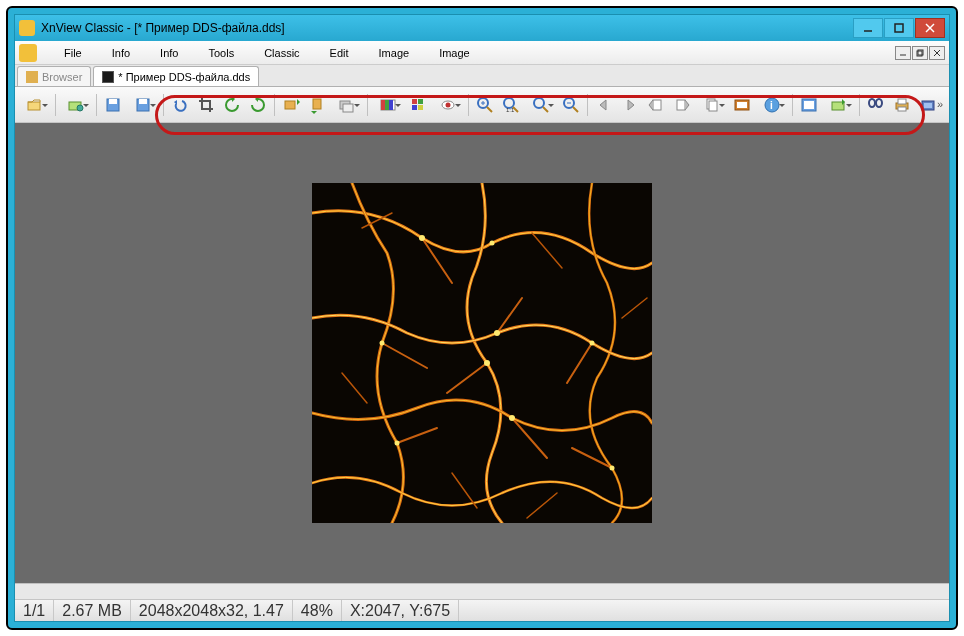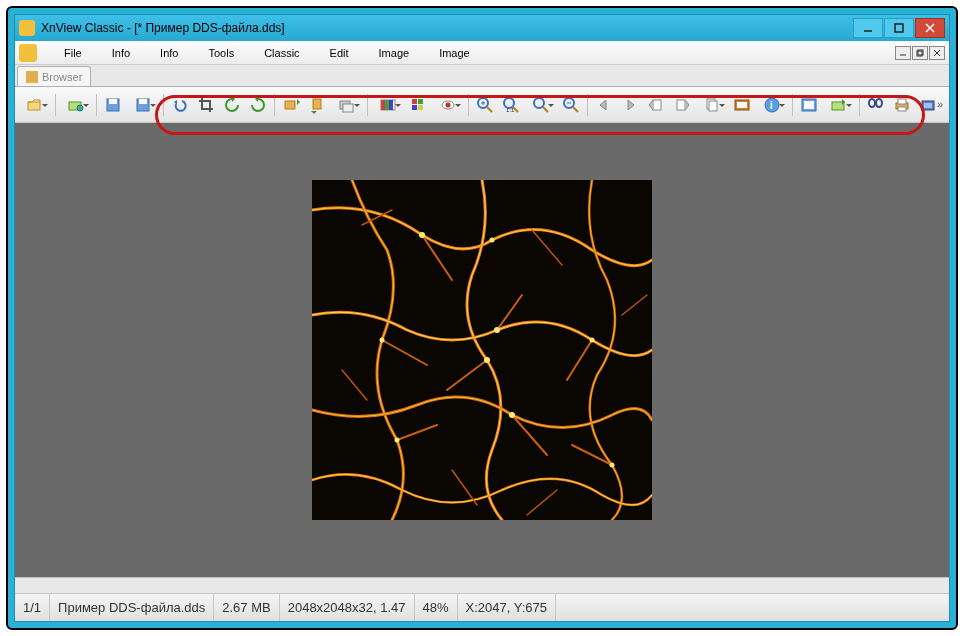--- a/index.html
+++ b/index.html
@@ -30,21 +30,21 @@
 .tbtn{width:24px;height:24px;display:flex;align-items:center;justify-content:center;border:1px solid transparent;border-radius:2px;cursor:pointer}
 .tbtn.dd{width:32px;position:relative}
 .tbtn.dd:after{content:"";position:absolute;right:2px;top:10px;border:3px solid transparent;border-top-color:#555}
 .tsep{width:1px;height:22px;background:#c0c0c0;margin:0 2px}
 .tbtn svg{width:18px;height:18px}
 .highlight-box{position:absolute;border:3px solid #c41818;border-radius:20px;pointer-events:none;z-index:10}
 .viewport{flex:1;background:#6a6a6a;display:flex;align-items:center;justify-content:center;overflow:hidden}
 .image{width:340px;height:340px;background:#0b0703;position:relative;overflow:hidden}
 .image svg{width:100%;height:100%}
 .sb-h{height:16px;background:#e8e8e8;border-top:1px solid #c0c0c0}
-.status{height:28px;background:linear-gradient(#f4f4f4,#e0e0e0);border-top:1px solid #c5c5c5;display:flex;align-items:flex-end;font-size:13px;color:#333}
+.status{height:22px;background:linear-gradient(#f4f4f4,#e0e0e0);border-top:1px solid #c5c5c5;display:flex;align-items:flex-end;font-size:16px;color:#333}
 .status .cell{padding:0 8px;border-right:1px solid #c8c8c8;height:100%;display:flex;align-items:center}
 .overflow-btn{position:absolute;right:2px;top:8px;width:14px;height:18px;cursor:pointer;display:flex;align-items:center;justify-content:center}
 .overflow-btn:before{content:"»";color:#555;font-size:11px}
 </style>
 </head>
 <body>
 
 <div class="outer-frame">
 <div class="window">
   <div class="titlebar">
@@ -98,20 +98,24 @@
               <line x1="7" y1="1" x2="1" y2="7" stroke="#333"></line>
             </svg>
           </div>
     </div>
   </div>
 
   <div class="tabbar">
     <div class="tab inactive">
           <div class="tabicon b"></div>
           <span>Browser</span>
+        </div>
+    <div class="tab active">
+          <div class="tabicon f"></div>
+          <span>* Пример DDS-файла.dds</span>
         </div>
   </div>
 
   <div class="toolbar-row">
     <div class="tbtn dd">
           <svg viewBox="0 0 18 18">
             <rect x="2" y="6" width="12" height="8" fill="#f5d77a" stroke="#b89030"></rect>
             <path d="M2 6 L6 6 L8 4 L14 4 L14 6" fill="none" stroke="#b89030"></path>
           </svg>
         </div>
@@ -342,21 +346,20 @@
               <circle cx="180" cy="60" r="2.5"></circle>
         </g>
       </svg>
     </div>
   </div>
 
   <div class="sb-h"></div>
 
   <div class="status">
     <div class="cell">1/1</div>
-    <div class="cell">Пример DDS-файла.dds</div>
     <div class="cell">2.67 MB</div>
     <div class="cell">2048x2048x32, 1.47</div>
     <div class="cell">48%</div>
     <div class="cell">X:2047, Y:675</div>
   </div>
 </div>
 </div>
 
 <div class="highlight-box" id="hl" style="left: 155px; top: 95px; width: 770px; height: 40px;"></div>
 

